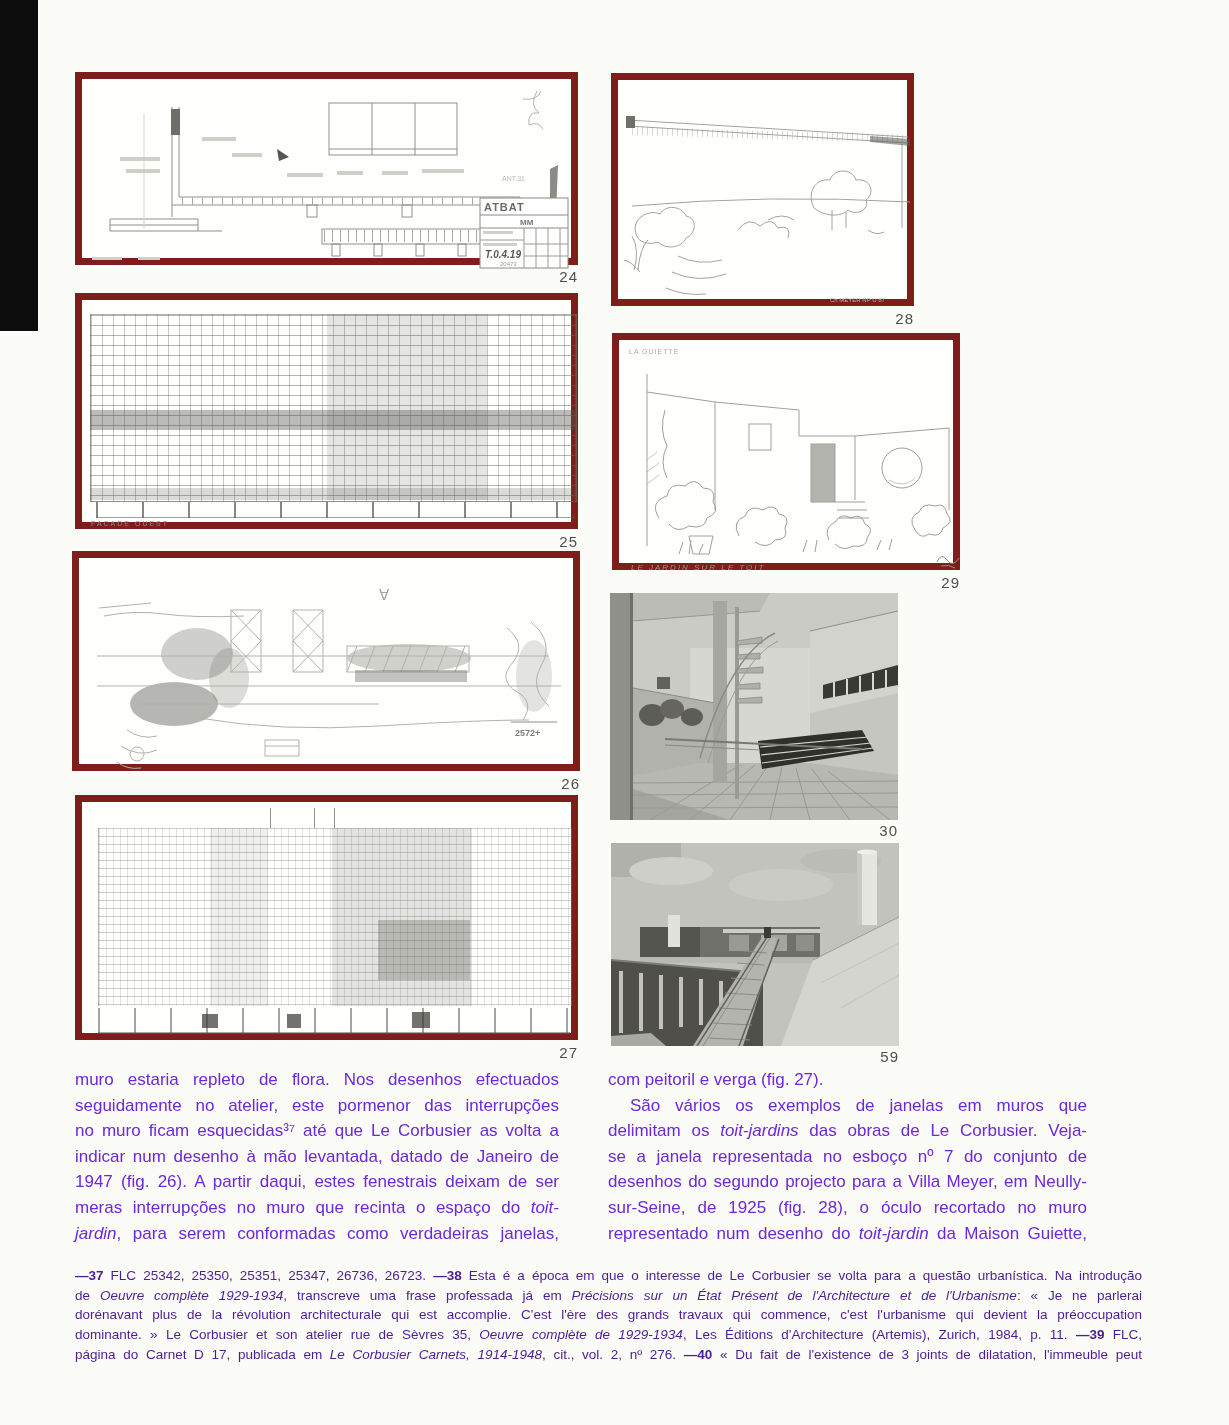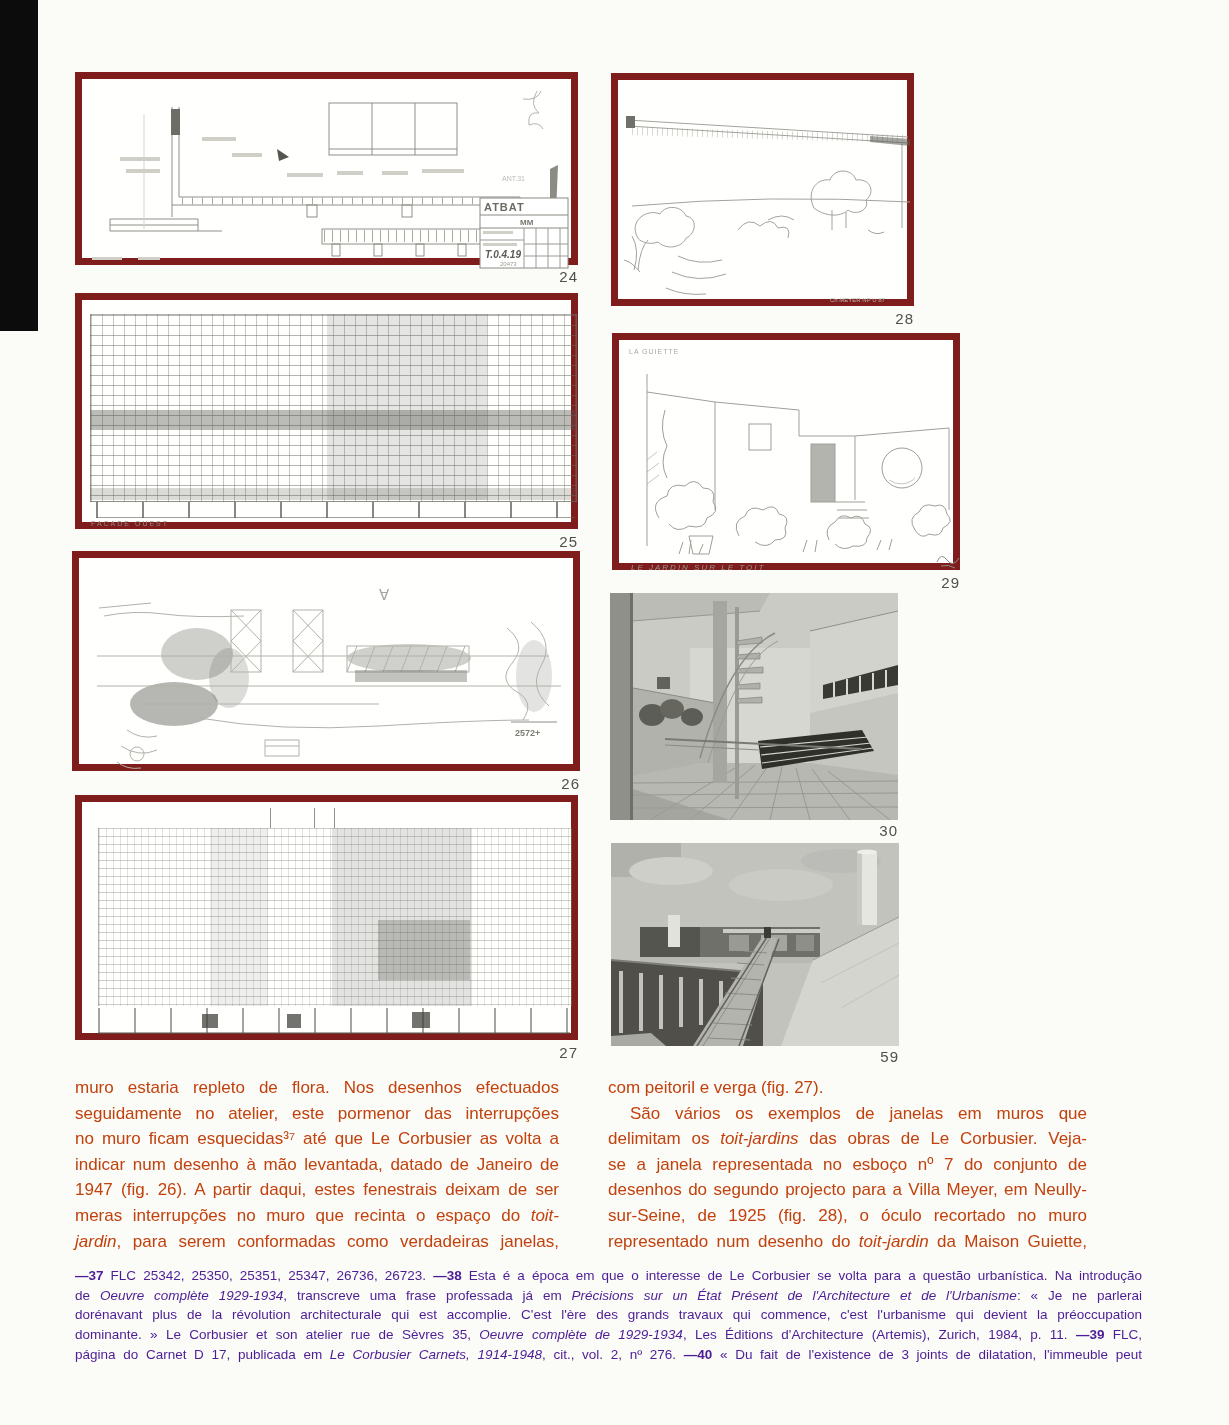--- a/index.html
+++ b/index.html
@@ -3,21 +3,21 @@
 <meta charset="utf-8">
 <style>
   html,body{margin:0;padding:0;}
   body{background:#e8e8e4;}
   .page{position:relative;width:1229px;height:1425px;background:#fbfbf8;overflow:hidden;
         font-family:"Liberation Sans",sans-serif;}
   .scanbar{position:absolute;left:0;top:0;width:38px;height:331px;background:#0c0c0c;}
   .fig{position:absolute;background:#fffffe;border:7px solid #7f1d1d;box-sizing:border-box;}
   .photo{position:absolute;overflow:hidden;}
   .figcap{position:absolute;font-size:15px;color:#4f4f4d;text-align:right;letter-spacing:1px;}
-  .textcol{position:absolute;font-size:17px;line-height:25.6px;color:#c2410c;margin-top:8px;}
+  .textcol{position:absolute;font-size:17px;line-height:25.6px;color:#6d28d9;}
   .tline{text-align:justify;text-align-last:justify;white-space:normal;}
   .tline.nj{text-align:left;text-align-last:left;}
   .tline.ind{text-indent:22px;}
   .footnotes{position:absolute;font-size:13.5px;line-height:19.7px;color:#4c1d95;}
   .footnotes .tline{text-align-last:justify;}
   i{font-style:italic;}
   b{font-weight:bold;}
   
   .f25-grid{position:absolute;left:8px;top:14px;width:485px;height:186px;
     border:1px solid rgba(105,105,98,.5);

